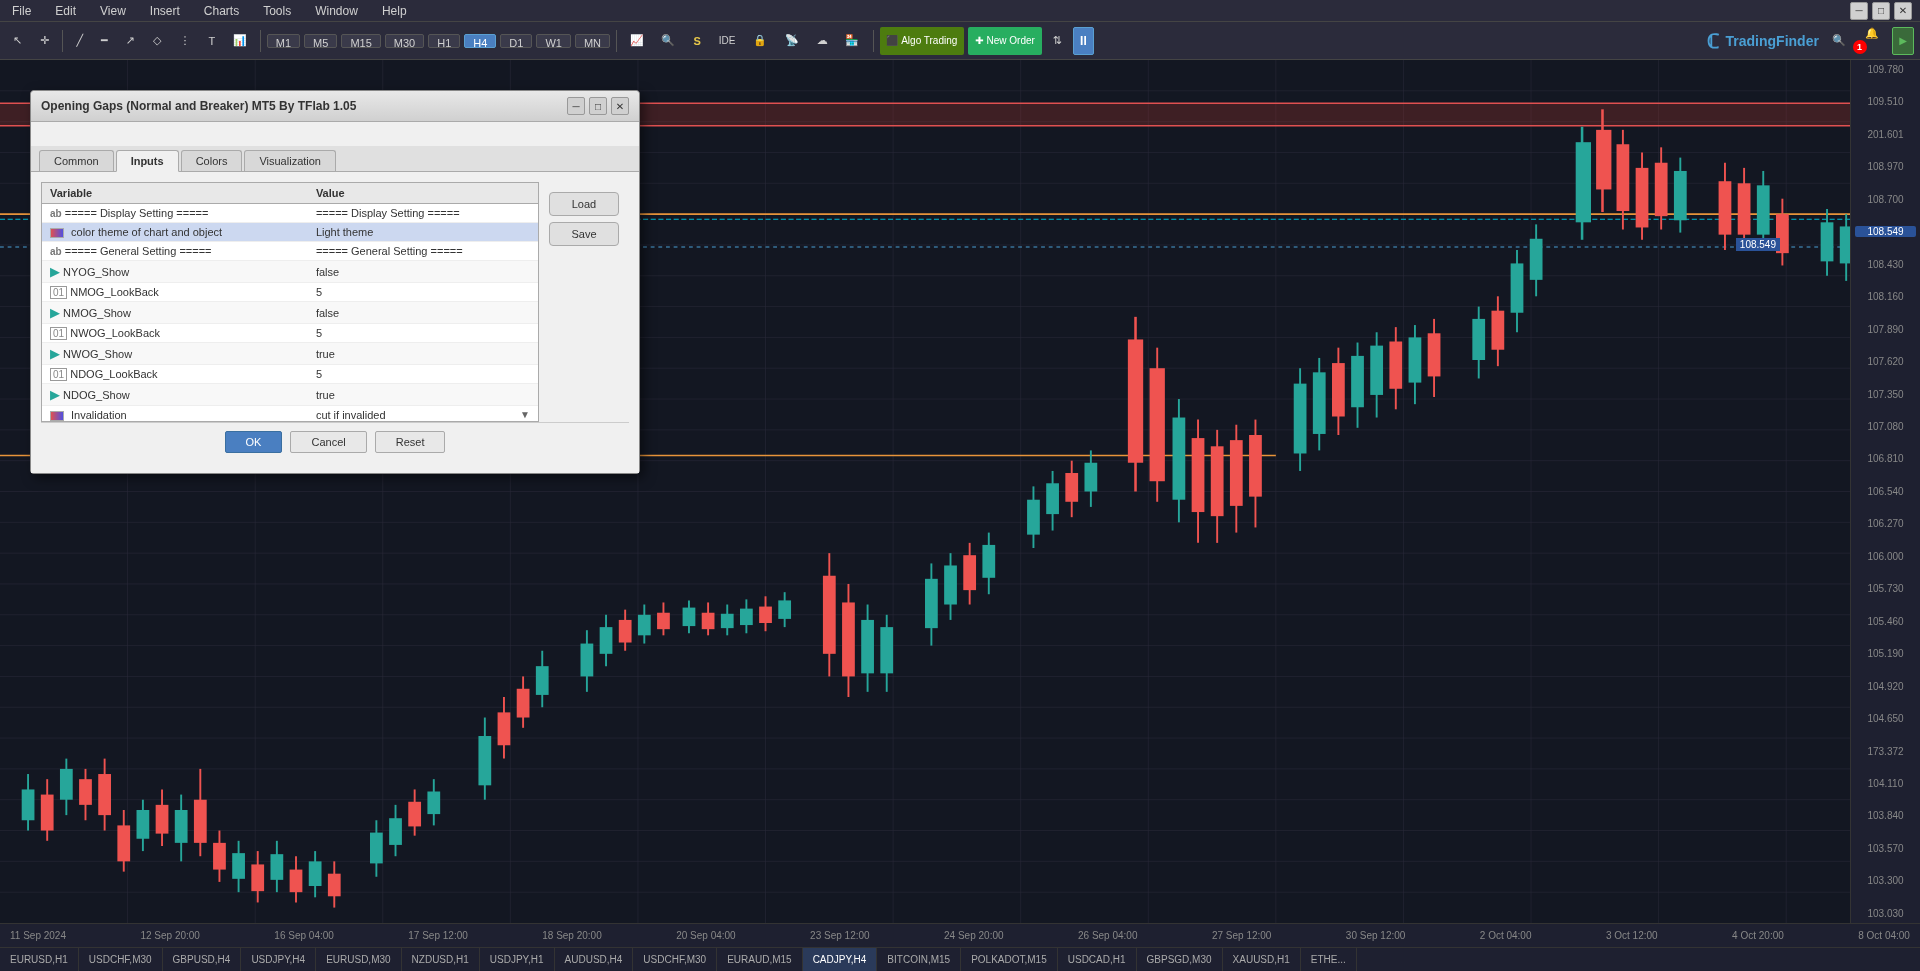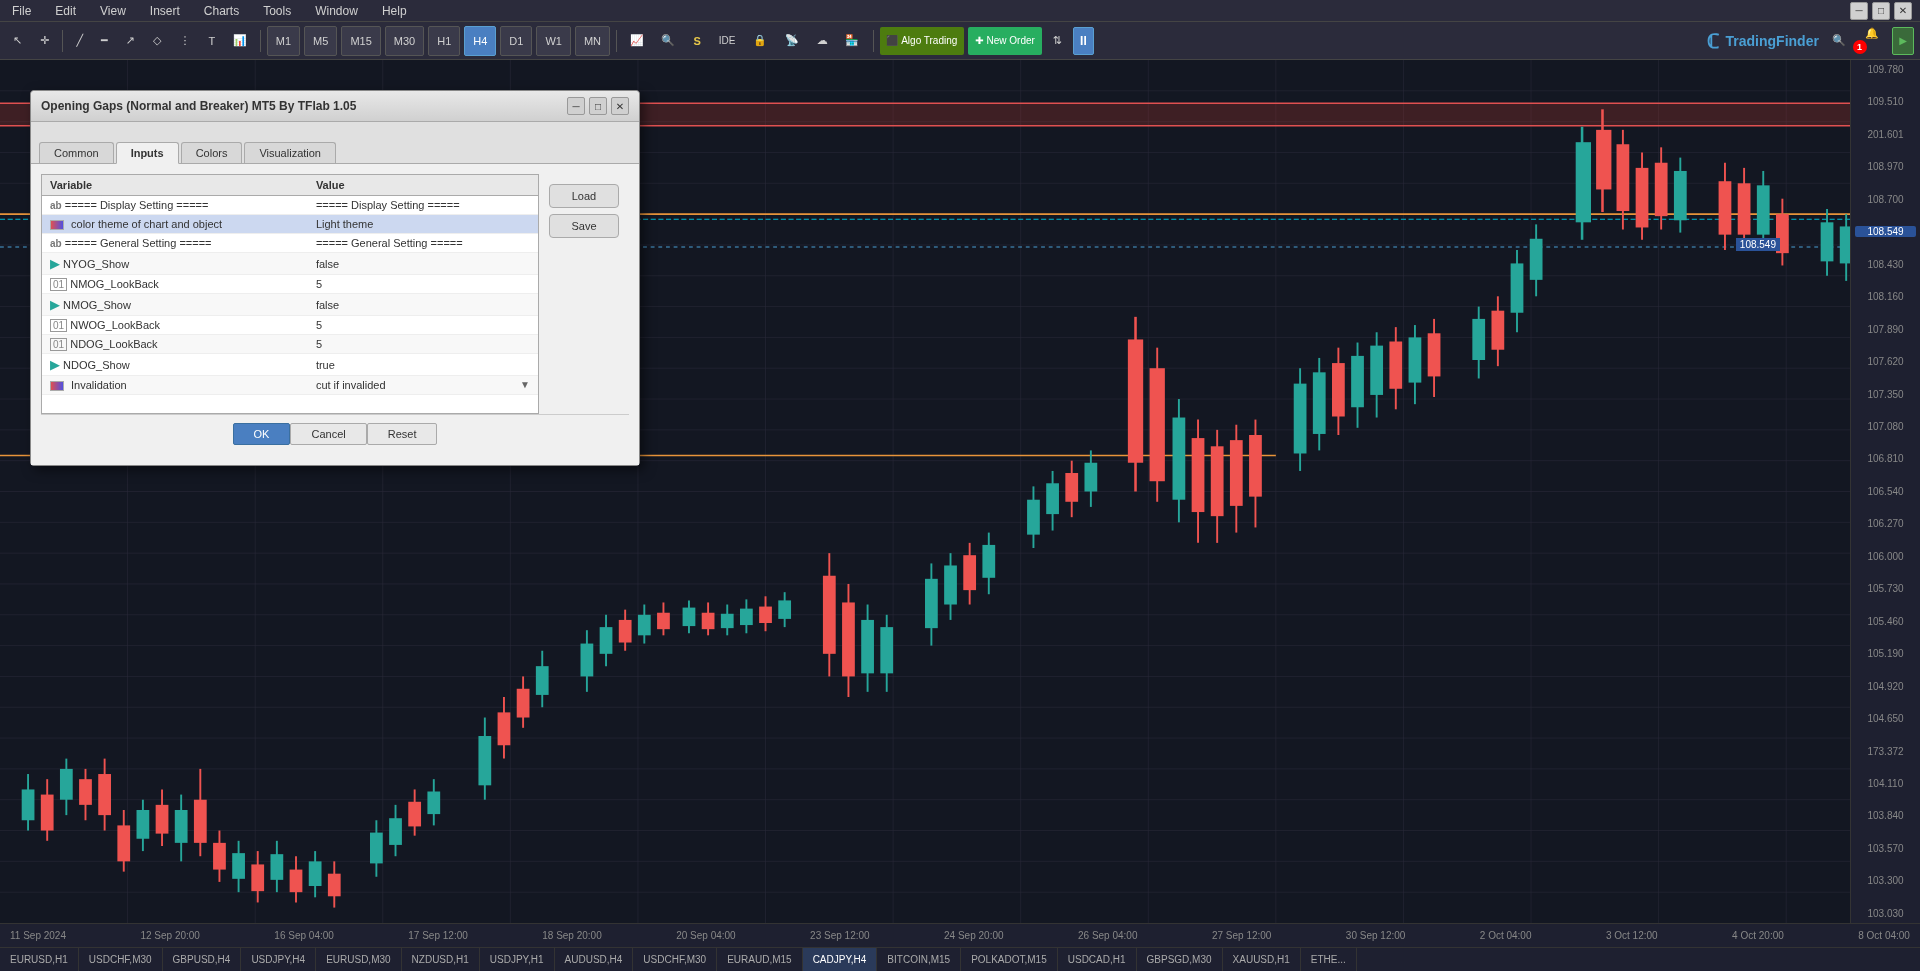--- a/index.html
+++ b/index.html
@@ -37,21 +37,21 @@
       cursor: pointer;
       border-radius: 2px;
       font-size: 11px;
       height: 28px;
       display: flex;
       align-items: center;
       justify-content: center;
     }
     .toolbar-btn.active { background: #4a7fc1; border-color: #5a9fd1; color: white; }
     .toolbar-sep { width: 1px; height: 22px; background: #555; margin: 0 2px; }
-    .tf-btn { background: #3a3a4a; border: 1px solid #555; color: #d0d0d0; padding: 2px 8px; cursor: pointer; border-radius: 2px; font-size: 11px; height: 30px; }
+    .tf-btn { background: #3a3a4a; border: 1px solid #555; color: #d0d0d0; padding: 2px 8px; cursor: pointer; border-radius: 2px; font-size: 11px; height: 14px; }
     .tf-btn.active { background: #4a7fc1; color: white; border-color: #5a9fd1; }
 
     
     .main-area {
       display: flex;
       height: calc(971px - 22px - 38px - 24px - 24px);
       position: relative;
     }
 
     
@@ -149,22 +149,23 @@
       display: flex; align-items: center; justify-content: center;
       font-size: 10px; color: #333;
       border-radius: 2px;
     }
 
     
     .dialog-tabs {
       display: flex;
       background: #e0e0e0;
       border-bottom: 1px solid #aaa;
-      padding: 20px 8px 0;
+      padding: 4px 8px 0;
       gap: 2px;
+      margin-top: 24px;
     }
     .dtab {
       padding: 4px 14px;
       font-size: 11px;
       cursor: pointer;
       border: 1px solid #aaa;
       border-bottom: none;
       background: #d8d8d8;
       border-radius: 3px 3px 0 0;
       color: #333;
@@ -233,20 +234,21 @@
       border-radius: 4px;
       text-align: center;
       color: #333;
       min-width: 70px;
     }
 
     
     .dialog-footer {
       display: flex;
       justify-content: center;
+      gap: 8px;
       padding: 8px 10px 10px;
       border-top: 1px solid #ccc;
     }
     .footer-btn {
       padding: 4px 20px;
       font-size: 11px;
       cursor: pointer;
       border-radius: 2px;
       border: 1px solid #aaa;
     }
@@ -727,20 +729,27 @@
                   </tr>
 
                   <tr>
                     <td>
                       <span style="color:#888; font-size:10px; border:1px solid #999; padding:0 2px;">01</span>
                       <span> NWOG_LookBack</span>
                     </td>
                     <td>5</td>
                   </tr>
 
+                  <tr>
+                    <td>
+                      <span style="color:#26a69a; font-size:13px;">▶</span>
+                      <span> NWOG_Show</span>
+                    </td>
+                    <td>true</td>
+                  </tr>
 
                   <tr>
                     <td>
                       <span style="color:#888; font-size:10px; border:1px solid #999; padding:0 2px;">01</span>
                       <span> NDOG_LookBack</span>
                     </td>
                     <td>5</td>
                   </tr>
 
                   <tr>

